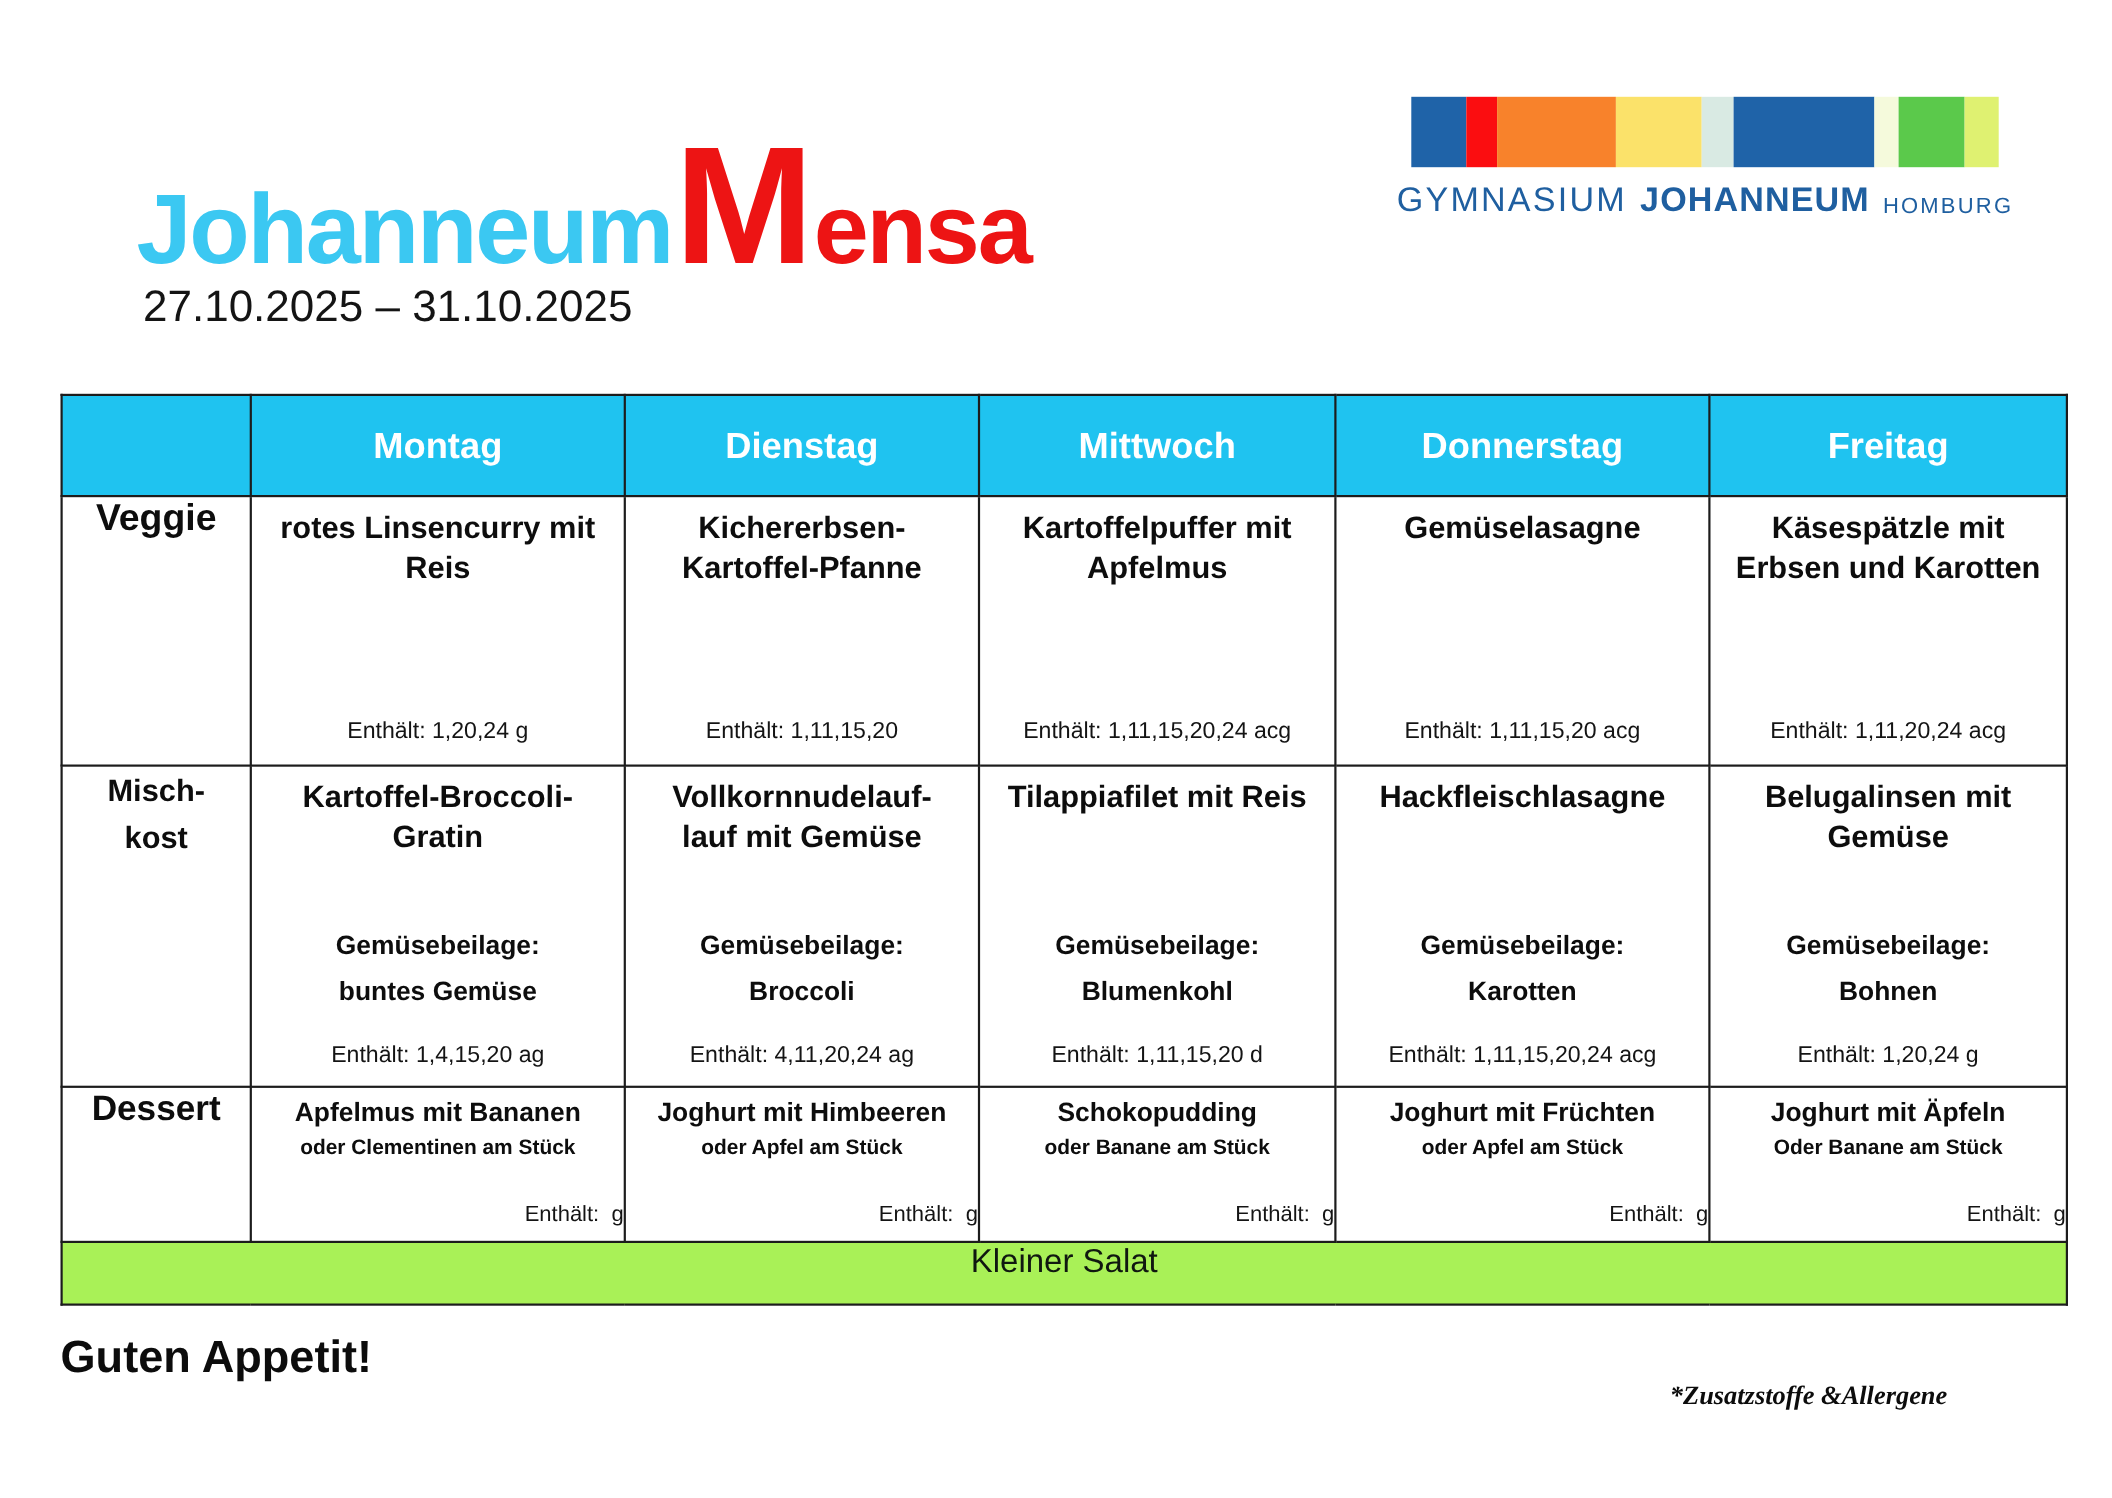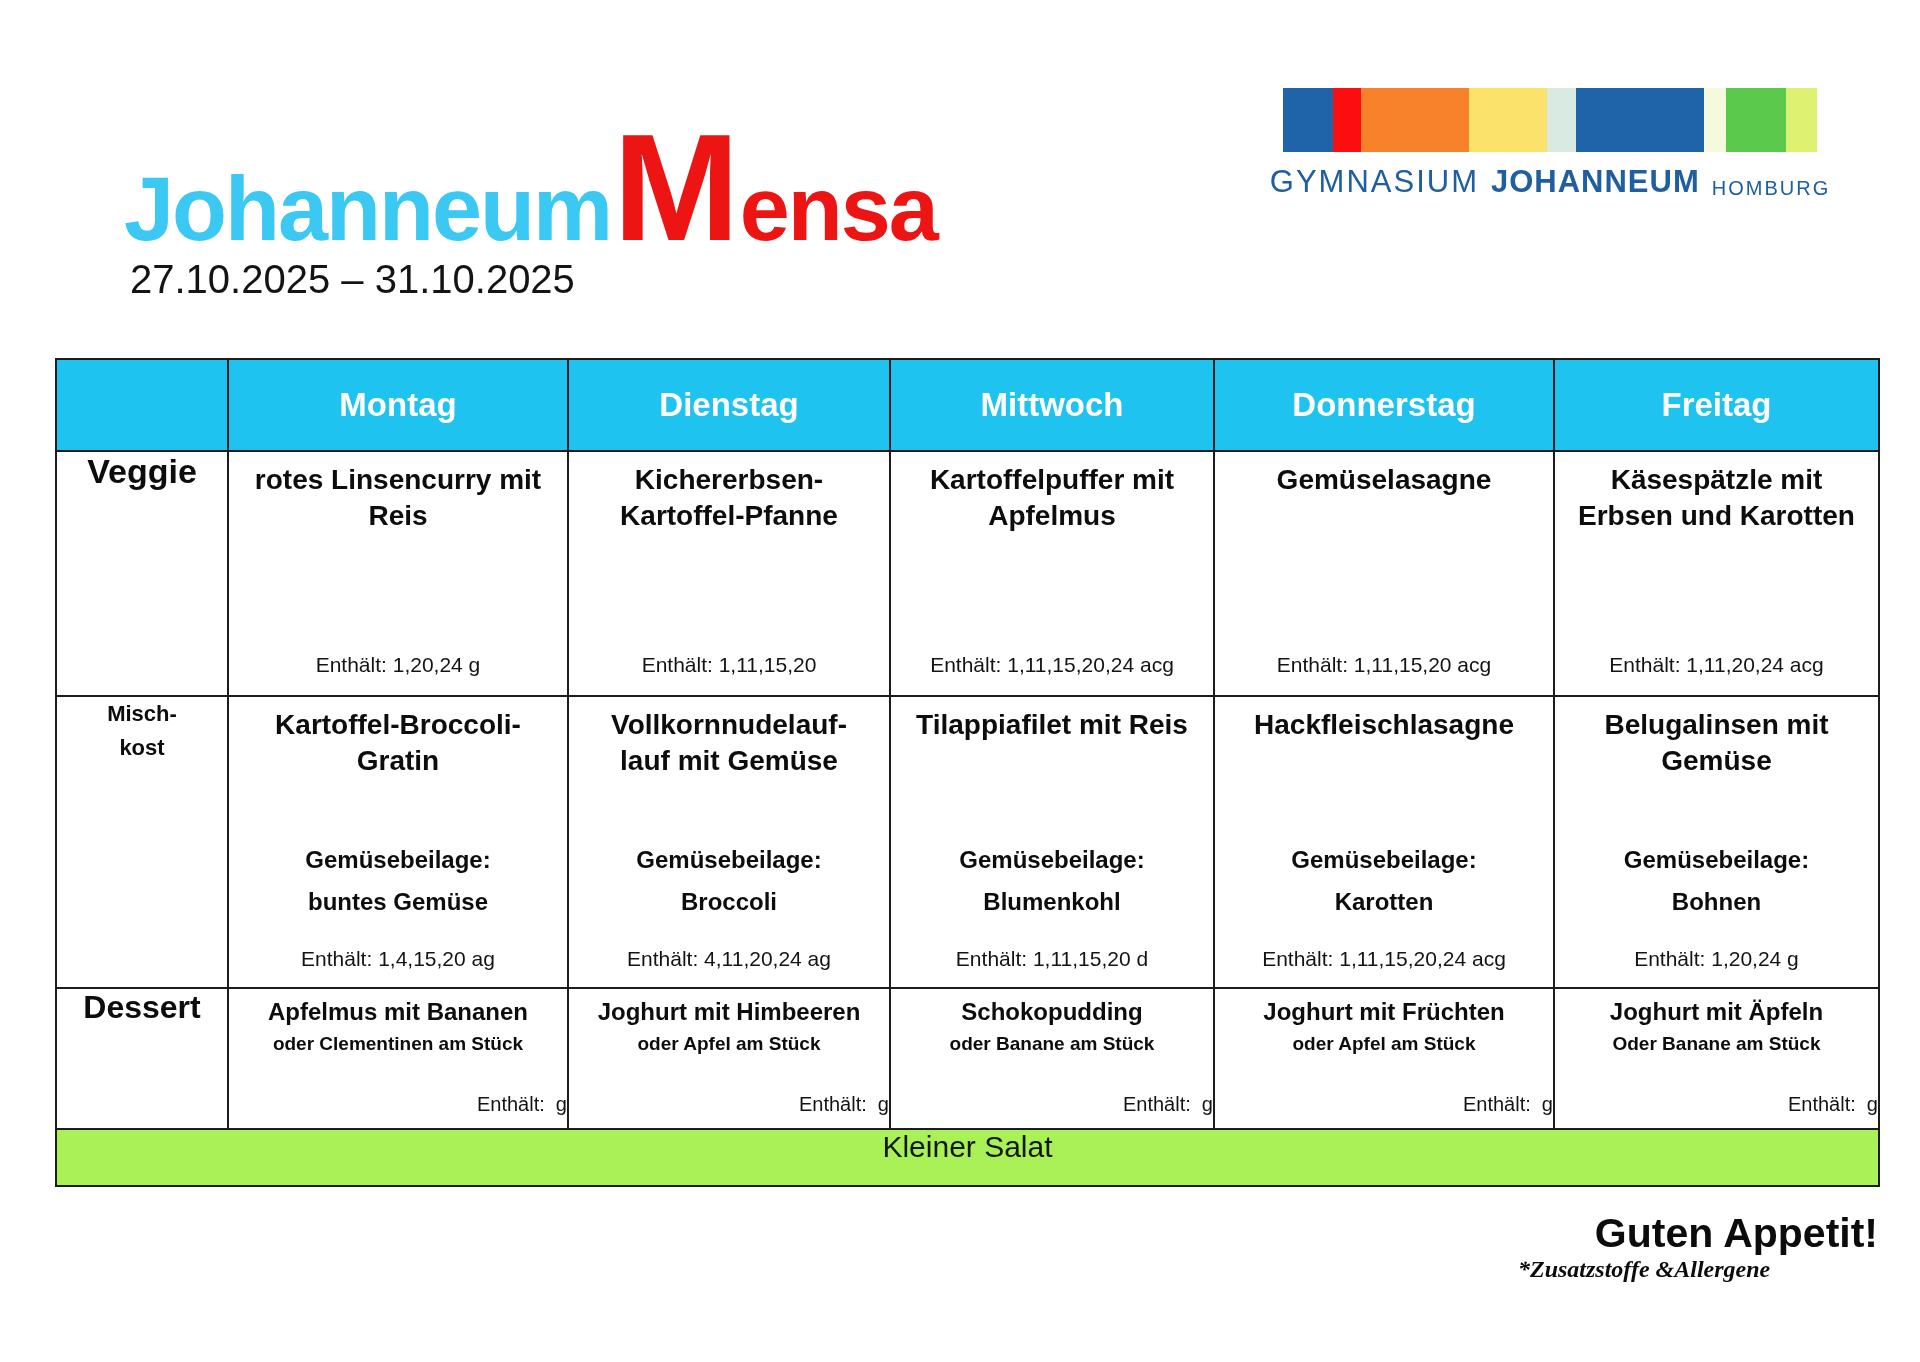--- a/index.html
+++ b/index.html
@@ -36,36 +36,36 @@
 
   tr.veggie-row { height:245px; }
   tr.misch-row  { height:292px; }
   tr.dessert-row{ height:141px; }
   tr.salad-row  { height:57px; }
 
   td.day-cell { position:relative; text-align:center; }
 
   .row-label { text-align:center; font-weight:700; color:#0d0d0d; }
   td.label-veggie  { padding-top:46px; font-size:34px; }
-  td.label-misch   { vertical-align:middle; padding-bottom:45px; font-size:22px; line-height:1.55; }
+  td.label-misch   { vertical-align:middle; padding-bottom:45px; font-size:28px; line-height:1.55; }
   td.label-dessert { padding-top:8px; font-size:32px; }
 
   .dish { font-size:28px; font-weight:700; line-height:1.3; padding:10px 20px 0 20px; color:#0d0d0d; }
   .allerg { position:absolute; left:0; right:0; bottom:18px; font-size:21px; font-weight:400; color:#141414; white-space:pre; text-align:center; }
   .misch-mid { position:absolute; top:142px; left:0; right:0; text-align:center; font-size:24px; font-weight:700; line-height:1.75; color:#0d0d0d; }
   tr.misch-row .allerg { bottom:16px; }
 
   .dessert-name { font-size:24px; font-weight:700; padding:8px 16px 0 16px; line-height:1.25; color:#0d0d0d; }
   .dessert-alt  { font-size:19px; font-weight:700; padding:6px 16px 0 16px; color:#0d0d0d; }
   tr.dessert-row .allerg { bottom:12px; font-size:20px;text-align:right; }
 
   td.salad-cell { background:var(--salad-bg); text-align:center; vertical-align:middle; font-size:30px; font-weight:400; color:#101810; border-bottom-width:3px; }
 
   
-  .bon-appetit { position:absolute; left:55px; top:1210px; width:1823px; text-align:right; font-size:41px; font-weight:700; color:#0c0c0c; }
+  .bon-appetit { position:absolute; left:55px; top:1210px; width:1823px; text-align:left; font-size:41px; font-weight:700; color:#0c0c0c; }
   .allergen-note { position:absolute; left:1518px; top:1256px; font-family:"Liberation Serif","DejaVu Serif",serif; font-style:italic; font-weight:700; font-size:24px; color:#0c0c0c; }
 </style>
 </head>
 <body>
 
 <div class="page" style="--head-bg: #1fc3f0; --salad-bg: #a9f157;">
 
   <div class="title">
     <span class="t-blue" style="color: rgb(59, 200, 242);">Johanneum</span>
       <span class="t-big" style="color: rgb(237, 20, 20);">M</span>

